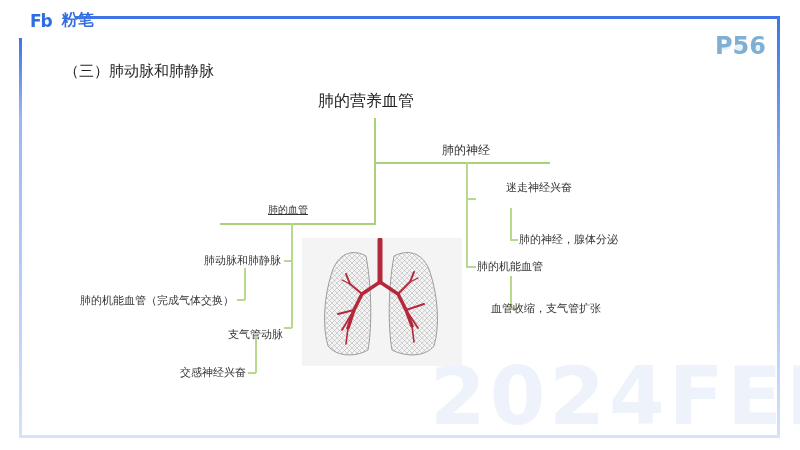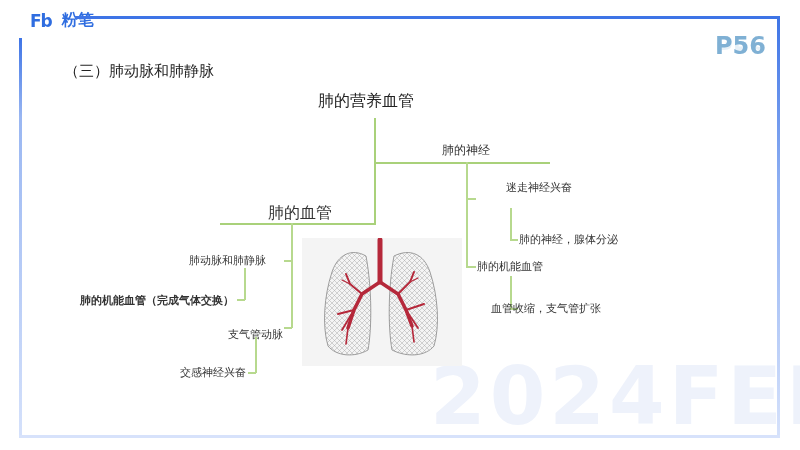--- a/index.html
+++ b/index.html
@@ -64,41 +64,41 @@
 
 <div>
   <div class="abs root-title">肺的营养血管</div>
 
   <div class="line vline" style="left:374px; top:118px; height:106px;"></div>
 
   <div class="line hline" style="left:374px; top:162px; width:176px;"></div>
   <div class="abs node" style="left:442px; top:142px; font-size:12px;">肺的神经</div>
 
   <div class="line hline" style="left:220px; top:223px; width:156px;"></div>
-  <div class="abs node" style="left:268px; top:203px; font-size:16px;">肺的血管</div>
+  <div class="abs node" style="left:268px; top:203px; font-size:10px;text-decoration:underline;">肺的血管</div>
 
   <div class="line vline thin" style="left:466px; top:162px; height:104px;"></div>
   <div class="line hline thin" style="left:466px; top:198px; width:10px;"></div>
   <div class="abs node" style="left:477px; top:180px;margin-left:29px;">迷走神经兴奋</div>
   <div class="line vline thin" style="left:510px; top:208px; height:32px;"></div>
   <div class="line hline thin" style="left:510px; top:239px; width:8px;"></div>
   <div class="abs node" style="left:519px; top:232px;">肺的神经，腺体分泌</div>
 
   <div class="line hline thin" style="left:466px; top:266px; width:10px;"></div>
   <div class="abs node" style="left:477px; top:259px;">肺的机能血管</div>
   <div class="line vline thin" style="left:510px; top:276px; height:33px;"></div>
   <div class="line hline thin" style="left:510px; top:308px; width:8px;"></div>
   <div class="abs node" style="left:491px; top:301px;">血管收缩，支气管扩张</div>
 
   <div class="line vline thin" style="left:291px; top:223px; height:105px;"></div>
   <div class="line hline thin" style="left:284px; top:260px; width:8px;"></div>
-  <div class="abs node" style="left:189px; top:253px;text-align:right;">肺动脉和肺静脉</div>
+  <div class="abs node" style="left:204px; top:253px;text-align:right;">肺动脉和肺静脉</div>
   <div class="line vline thin" style="left:244px; top:268px; height:32px;"></div>
   <div class="line hline thin" style="left:237px; top:299px; width:8px;"></div>
-  <div class="abs node" style="left:80px; top:293px;font-weight:bold;">肺的机能血管（完成气体交换）</div>
+  <div class="abs node" style="left:80px; top:293px;">肺的机能血管（完成气体交换）</div>
 
   <div class="line hline thin" style="left:284px; top:327px; width:8px;"></div>
   <div class="abs node" style="left:228px; top:327px;">支气管动脉</div>
   <div class="line vline thin" style="left:255px; top:337px; height:36px;"></div>
   <div class="line hline thin" style="left:248px; top:372px; width:8px;"></div>
   <div class="abs node" style="left:180px; top:365px;">交感神经兴奋</div>
 </div>
 
 <div class="abs lung-box">
   <svg width="160" height="128" viewBox="0 0 160 128">

